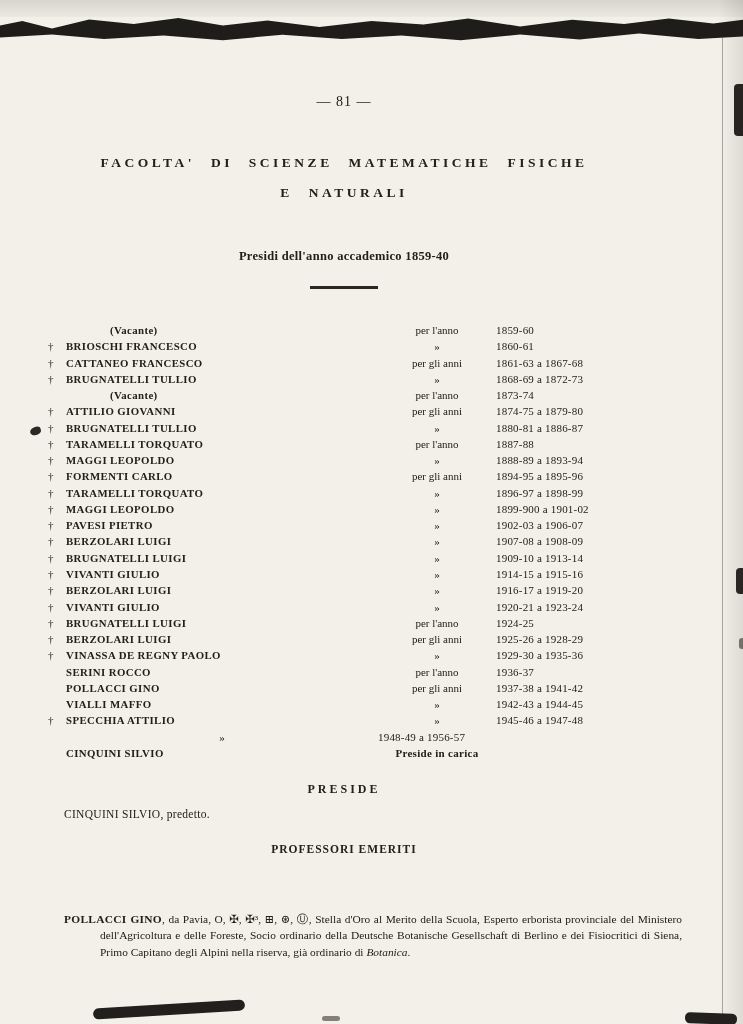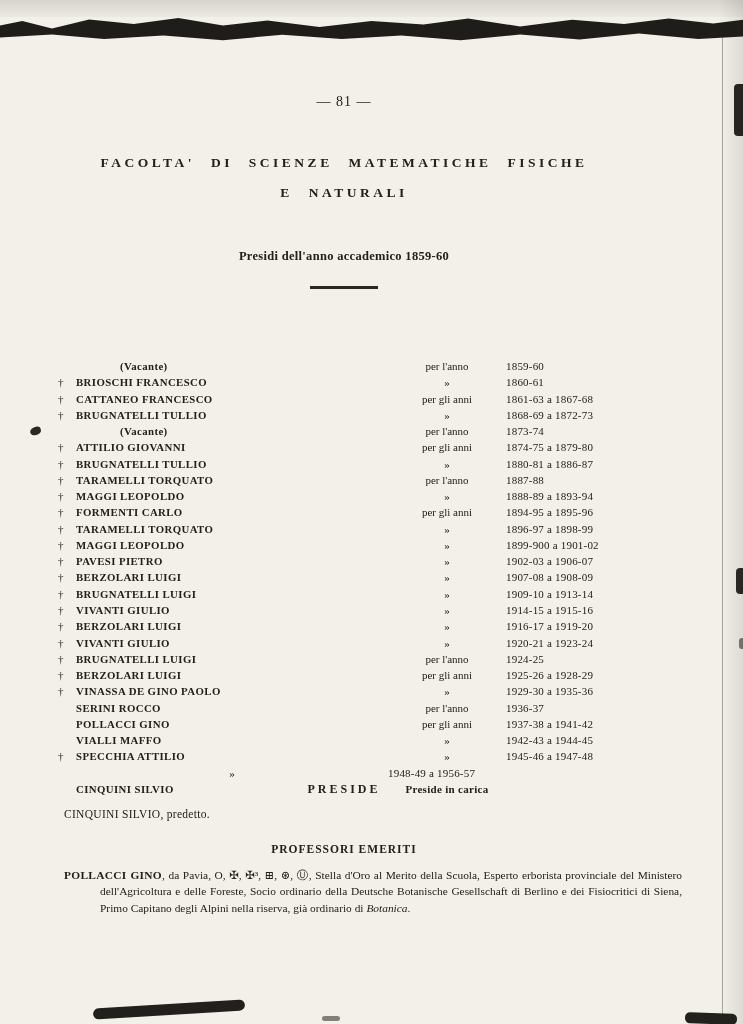--- a/index.html
+++ b/index.html
@@ -42,35 +42,35 @@
 
   
   .centered { position:absolute; left:0; width:688px; text-align:center; }
   .page-number { top:94px; font-size:14px; letter-spacing:1px; }
   .title-1 { top:155px; font-size:13.5px; font-weight:700; letter-spacing:3.5px; word-spacing:9px; }
   .title-2 { top:185px; font-size:13.5px; font-weight:700; letter-spacing:3.5px; word-spacing:9px; }
   .subtitle { top:249px; font-size:12.5px; font-weight:700; letter-spacing:0.3px; }
   .rule { position:absolute; top:286px; left:310px; width:68px; height:3px; background:#2a2722; }
 
   
-  .presidi-table { position:absolute; top:322px; left:58px; width:575px;margin-top:36px; }
+  .presidi-table { position:absolute; top:322px; left:48px; width:575px; }
   .row { display:grid; grid-template-columns:18px 312px 118px 1fr;
     height:16.28px; line-height:16.28px; font-size:11px; }
   .c-dagger { font-size:11px; }
   .c-name { font-weight:700; font-size:10.8px; letter-spacing:0.4px; white-space:nowrap; }
   .row.vacante .c-name { padding-left:44px; }
   .c-period { text-align:center; white-space:nowrap; }
   .c-years { letter-spacing:0.2px; white-space:nowrap; }
   .presidi-table .row:last-child .c-period { font-weight:700; letter-spacing:0.3px; }
 
   
   .preside-heading { top:782px; font-size:12px; font-weight:700; letter-spacing:3px; word-spacing:4px; }
   .preside-line { position:absolute; top:808px; left:64px; font-size:11.5px; letter-spacing:0.3px; }
   .emeriti-heading { top:843px; font-size:11.5px; font-weight:700; letter-spacing:1px; }
-  .emeriti-par { position:absolute; top:867px; left:64px; width:618px;
+  .emeriti-par { position:absolute; top:911px; left:64px; width:618px;
     font-size:11.4px; line-height:16.4px; text-align:justify;
     padding-left:36px; text-indent:-36px; }
   .bold { font-weight:700; letter-spacing:0.3px; }
   .ital { font-style:italic; }
 </style>
 </head>
 <body>
 
 <div class="page">
 
@@ -82,21 +82,21 @@
   <div class="blob-r2"></div>
   <div class="blob-r3"></div>
   <div class="blob-l1"></div>
   <div class="blob-bl"></div>
   <div class="blob-bm"></div>
   <div class="blob-br"></div>
 
   <div class="centered page-number">— 81 —</div>
   <div class="centered title-1">FACOLTA' DI SCIENZE MATEMATICHE FISICHE</div>
   <div class="centered title-2">E NATURALI</div>
-  <div class="centered subtitle">Presidi dell'anno accademico 1859-60</div>
+  <div class="centered subtitle">Presidi dell'anno accademico 1859-40</div>
   <div class="rule"></div>
 
   <div class="presidi-table">
     <div class="row vacante">
       <span class="c-dagger"></span>
       <span class="c-name">(Vacante)</span>
       <span class="c-period">per l'anno</span>
       <span class="c-years">1859-60</span>
     </div>
 
@@ -228,21 +228,21 @@
 
     <div class="row">
       <span class="c-dagger">†</span>
       <span class="c-name">BERZOLARI LUIGI</span>
       <span class="c-period">per gli anni</span>
       <span class="c-years">1925-26 a 1928-29</span>
     </div>
 
     <div class="row">
       <span class="c-dagger">†</span>
-      <span class="c-name">VINASSA DE GINO PAOLO</span>
+      <span class="c-name">VINASSA DE REGNY PAOLO</span>
       <span class="c-period">»</span>
       <span class="c-years">1929-30 a 1935-36</span>
     </div>
 
     <div class="row">
       <span class="c-dagger"></span>
       <span class="c-name">SERINI ROCCO</span>
       <span class="c-period">per l'anno</span>
       <span class="c-years">1936-37</span>
     </div>

